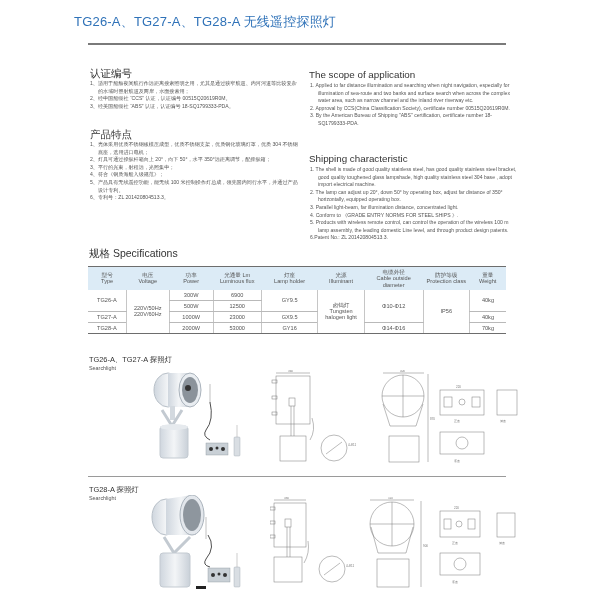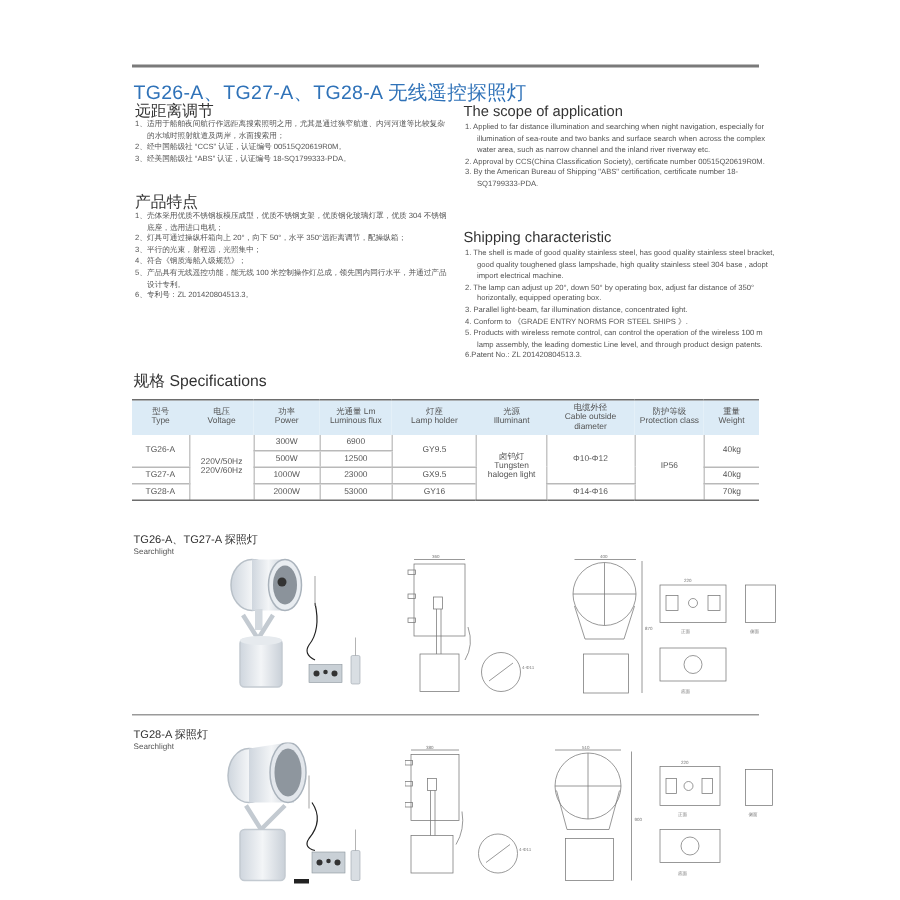--- a/index.html
+++ b/index.html
@@ -1,18 +1,18 @@
 <!DOCTYPE html>
 <html><head>
 <meta charset="utf-8">
 <style>
   html,body{margin:0;padding:0;background:#fff;}
   body{width:600px;height:600px;position:relative;overflow:hidden;font-family:"Liberation Sans","DejaVu Sans",sans-serif;color:#444;}
   .page{position:absolute;left:0;top:0;width:600px;height:600px;}
-  .title-zh{position:absolute;left:89px;top:13px;font-size:13px;color:#2f72b8;letter-spacing:0.2px;white-space:nowrap;margin-top:40px;}
+  .title-zh{position:absolute;left:74px;top:13px;font-size:13px;color:#2f72b8;letter-spacing:0.2px;white-space:nowrap;}
   .title-en{position:absolute;left:89px;top:28px;font-size:8.2px;color:#2f72b8;white-space:nowrap;}
   .hr{position:absolute;height:1.5px;background:#7a7a7a;}
   .hr.thin{height:1px;background:#9a9a9a;}
   .sec-h{position:absolute;font-size:10.5px;color:#333;white-space:nowrap;}
   .sec-h.en{font-size:9.8px;}
   ol.list{position:absolute;margin:0;padding:0;list-style:none;font-size:5.1px;line-height:7.6px;color:#555;}
   ol.list li{padding-left:8px;text-indent:-8px;}
   table.spec{position:absolute;left:88px;top:266px;width:418px;border-collapse:collapse;font-size:5.6px;color:#555;text-align:center;}
   table.spec th{background:#dcebf6;font-weight:normal;padding:2px 1px;line-height:6.3px;border-top:1.5px solid #6d6d6d;vertical-align:middle;}
   table.spec td{padding:0 1px;height:10px;line-height:6px;border-bottom:1px solid #b9b9b9;}
@@ -25,21 +25,21 @@
   .tiny{font-size:3px;fill:#777;font-family:"Liberation Sans",sans-serif;}
 </style>
 </head>
 <body>
 
 <div class="page">
 
   <div class="title-zh">TG26-A、TG27-A、TG28-A 无线遥控探照灯</div>
   <div class="hr" style="left:88px;top:43px;width:418px;"></div>
 
-  <div class="sec-h" style="left:90px;top:67px;">远距离调节</div>
+  <div class="sec-h" style="left:90px;top:67px;">认证编号</div>
   <ol class="list" style="left:90px;top:80px;width:208px;">
     <li>1、适用于船舶夜间航行作远距离搜索照明之用，尤其是通过狭窄航道、内河河道等比较复杂的水域时照射航道及两岸，水面搜索用；</li>
     <li>2、经中国船级社 “CCS” 认证，认证编号 00515Q20619R0M。</li>
     <li>3、经美国船级社 “ABS” 认证，认证编号 18-SQ1799333-PDA。</li>
   </ol>
 
   <div class="sec-h" style="left:90px;top:128px;">产品特点</div>
   <ol class="list" style="left:90px;top:141px;width:208px;">
     <li>1、壳体采用优质不锈钢板模压成型，优质不锈钢支架，优质钢化玻璃灯罩，优质 304 不锈钢底座，选用进口电机；</li>
     <li>2、灯具可通过操纵杆箱向上 20°，向下 50°，水平 350°远距离调节，配操纵箱；</li>

